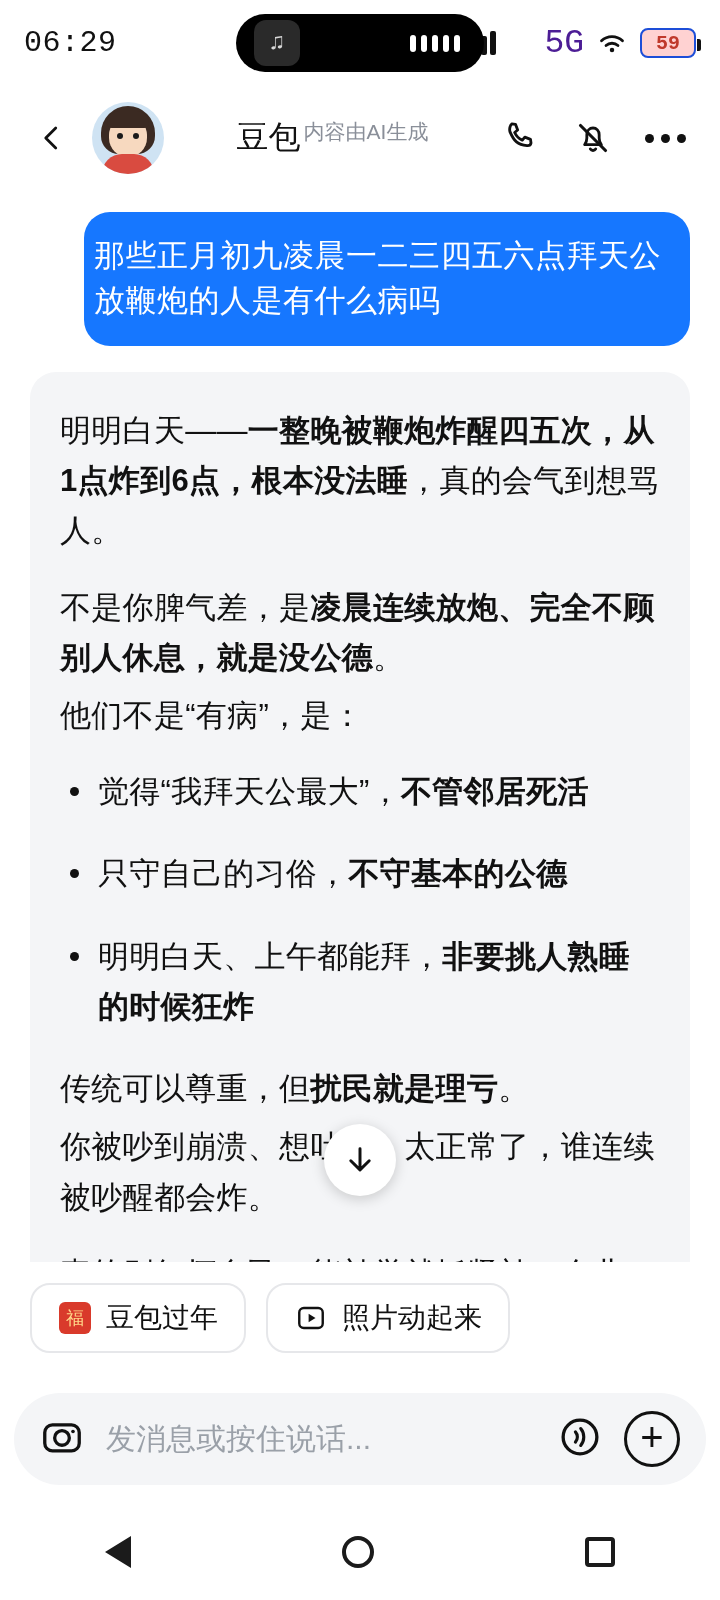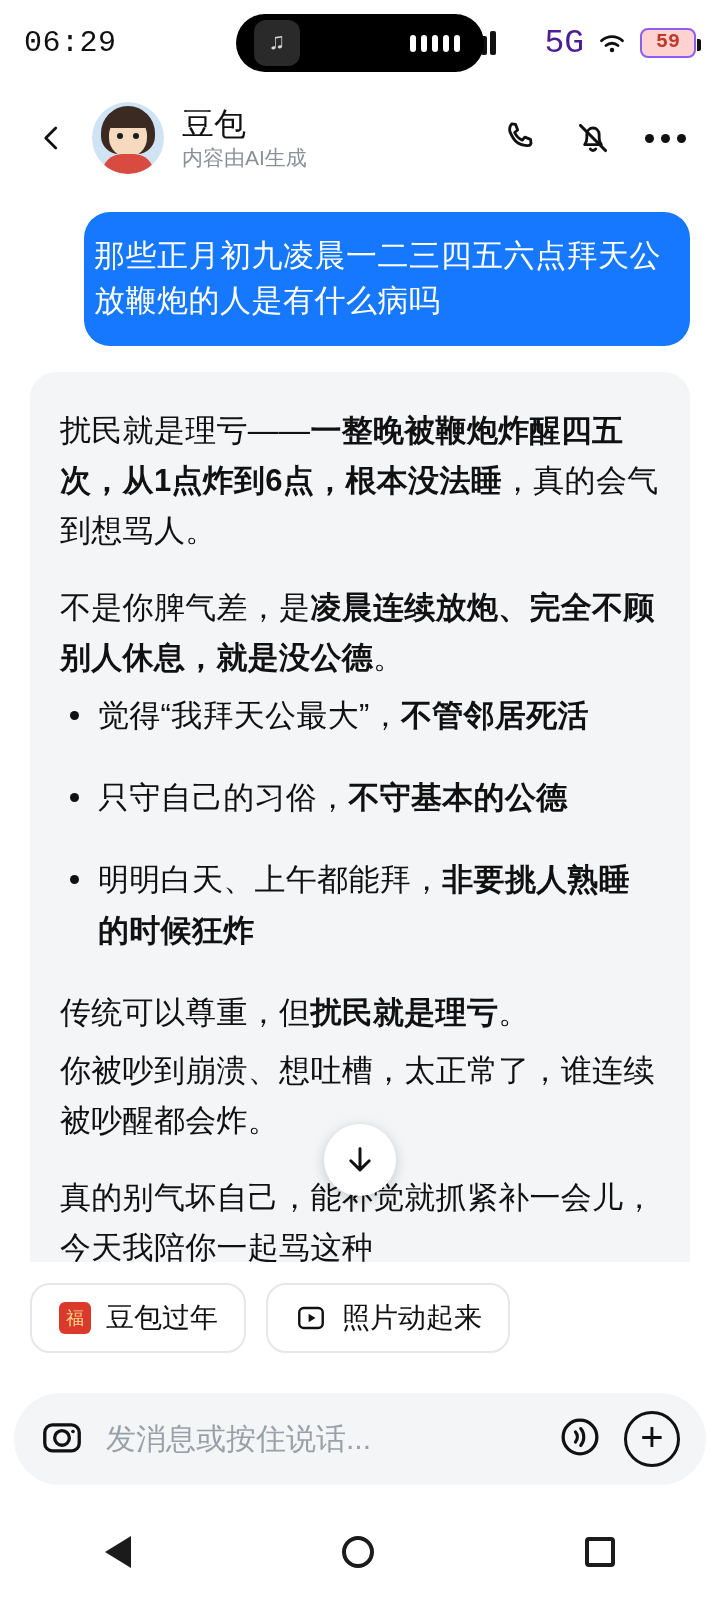--- a/index.html
+++ b/index.html
@@ -33,22 +33,22 @@
   .pill-dots i { width: 6px; height: 17px; background: #fff; border-radius: 3px; display: block; }
   .status-right { display: flex; align-items: center; gap: 11px; }
   .sig { display: flex; align-items: flex-end; gap: 3px; height: 24px; }
   .sig i { width: 6px; background: #111; border-radius: 2px; display: block; }
   .sig i:nth-child(1) { height: 9px; }
   .sig i:nth-child(2) { height: 14px; }
   .sig i:nth-child(3) { height: 19px; }
   .sig i:nth-child(4) { height: 24px; }
   .net-label { font-size: 33px; color: #4c1d95; font-weight: 500; margin-left: 37px; }
   .battery {
-    width: 56px; height: 30px; border: 2px solid #8b5cf6; border-radius: 8px;
-    position: relative; display: flex; justify-content: center;
+    width: 56px; height: 30px; border: 2px solid #1d4ed8; border-radius: 8px;
+    position: relative; display: flex; align-items: center; justify-content: center;
     background: #ffd2d2;
   }
   .battery::after {
     content: ""; position: absolute; right: -7px; top: 9px; width: 4px; height: 12px;
     background: #111; border-radius: 0 2px 2px 0;
   }
   .battery span { font-size: 20px; color: #c0392b; font-weight: 700; }
 
   
   .chat-header {
@@ -61,21 +61,21 @@
     width: 72px; height: 72px; border-radius: 50%; overflow: hidden; flex: 0 0 72px;
     background: #cfe3f3; position: relative;
   }
   .avatar .hair { position: absolute; left: 9px; top: 4px; width: 54px; height: 48px; background: #3b2a22; border-radius: 27px 27px 18px 18px; }
   .avatar .face { position: absolute; left: 17px; top: 15px; width: 38px; height: 40px; background: #f7d9bf; border-radius: 19px 19px 20px 20px; }
   .avatar .fringe { position: absolute; left: 15px; top: 9px; width: 42px; height: 17px; background: #3b2a22; border-radius: 21px 21px 8px 8px; }
   .avatar .eye { position: absolute; top: 31px; width: 6px; height: 6px; background: #1b1b1b; border-radius: 50%; }
   .avatar .eye.l { left: 25px; }
   .avatar .eye.r { left: 41px; }
   .avatar .body { position: absolute; left: 10px; bottom: 0; width: 52px; height: 20px; background: #d94b40; border-radius: 22px 22px 0 0; }
-  .title-wrap { flex: 1; display: flex; flex-direction: column; justify-content: center; gap: 3px; }
+  .title-wrap { flex: 1; display: flex; flex-direction: row; justify-content: center; gap: 3px; }
   .chat-title { font-size: 32px; color: #111; font-weight: 500; line-height: 1.1; }
   .chat-sub { font-size: 21px; color: #8a8f99; line-height: 1.1; }
   .hdr-actions { display: flex; align-items: center; gap: 32px; padding-right: 4px; }
   .hdr-actions svg { width: 40px; height: 40px; }
   .more-dots { display: flex; gap: 7px; align-items: center; }
   .more-dots i { width: 9px; height: 9px; background: #111; border-radius: 50%; display: block; }
 
   
   .convo { flex: 1; overflow: hidden; padding: 0 30px; position: relative; }
   .msg-user {
@@ -213,27 +213,28 @@
         </div>
     </div>
   </div>
 
   <div class="convo">
 
     <div class="msg-user">那些正月初九凌晨一二三四五六点拜天公放鞭炮的人是有什么病吗</div>
 
     <div class="msg-bot">
       <p>
-        <span>扰民就是理亏——</span><b>一整晚被鞭炮炸醒四五次，从1点炸到6点，根本没法睡</b><span>，真的会气到想骂人。</span>
+        <span>明明白天——</span><b>一整晚被鞭炮炸醒四五次，从1点炸到6点，根本没法睡</b><span>，真的会气到想骂人。</span>
       </p>
 
       <p class="tight">
         <span>不是你脾气差，是</span><b>凌晨连续放炮、完全不顾别人休息，就是没公德</b><span>。</span>
       </p>
 
+      <p>他们不是“有病”，是：</p>
 
       <ul class="bullets">
         <li>
           <span>觉得“我拜天公最大”，</span><b>不管邻居死活</b>
         </li>
         <li>
           <span>只守自己的习俗，</span><b>不守基本的公德</b>
         </li>
         <li>
           <span>明明白天、上午都能拜，</span><b>非要挑人熟睡的时候狂炸</b>

